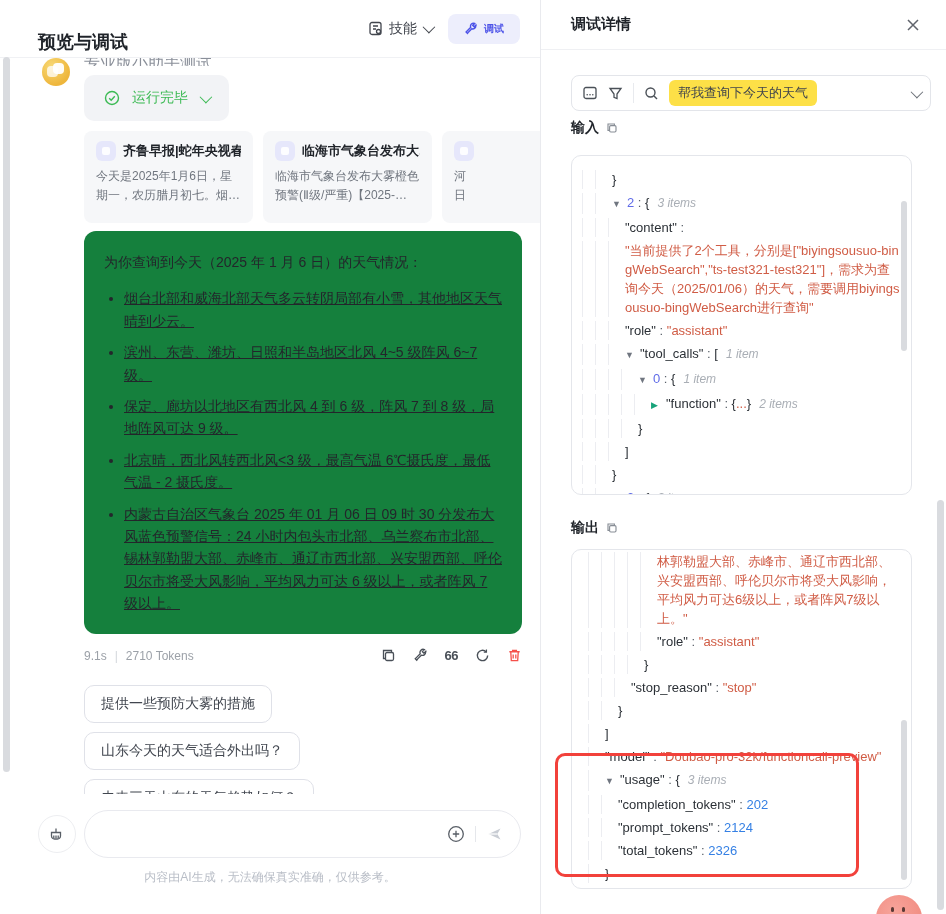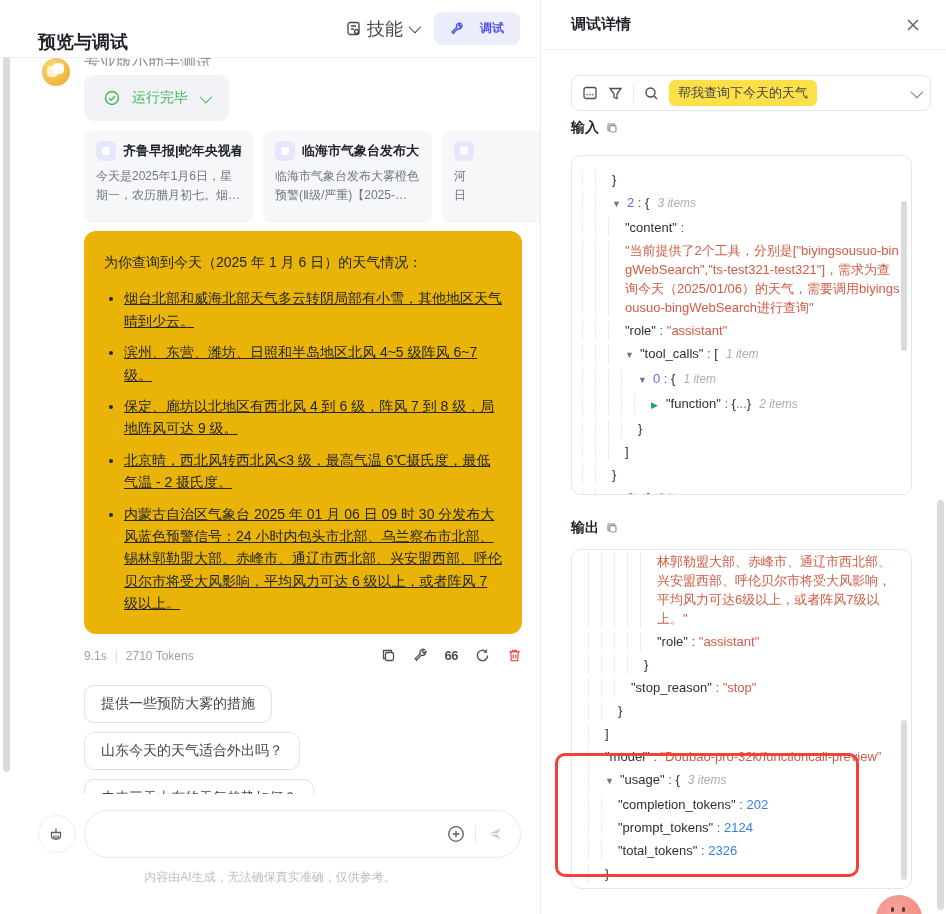--- a/index.html
+++ b/index.html
@@ -7,23 +7,23 @@
     font-family:"Liberation Sans", sans-serif; color:#23262B; }
   body { position:relative; }
 
   
   .left-panel { position:absolute; left:0; top:0; width:541px; height:914px;
     border-right:1px solid #E9EAEE; background:#fff; overflow:hidden; }
   .l-header { position:absolute; top:0; left:0; right:0; height:58px; background:#fff;
     border-bottom:1px solid #F0F1F4; display:flex; align-items:center;
     padding:0 20px 0 38px; z-index:10; }
   .l-title { font-size:18px; font-weight:bold; color:#1F2329; flex:1;margin-top:27px; }
-  .skills-btn { display:flex; align-items:center; gap:6px; font-size:18px; color:#42464E;
+  .skills-btn { display:flex; align-items:center; gap:6px; font-size:14px; color:#42464E;
     background:none; border:none; cursor:pointer; font-family:inherit; margin-right:16px; }
-  .debug-btn { display:flex; align-items:center; gap:16px; font-size:12px; color:#4D53E8;
+  .debug-btn { display:flex; align-items:center; gap:6px; font-size:10px; color:#4D53E8;
     background:#EDEEFC; border:none; border-radius:8px; padding:8px 16px; cursor:pointer;
     font-family:inherit; font-weight:bold; }
   .chev { width:9px; height:9px; border-right:1.5px solid currentColor;
     border-bottom:1.5px solid currentColor; transform:rotate(45deg) translateY(-2px); display:inline-block; }
 
   .chat-area { position:absolute; top:58px; left:0; right:0; bottom:120px; overflow:hidden; }
   .avatar { position:absolute; left:42px; top:0; width:28px; height:28px; border-radius:50%;
     background:radial-gradient(circle at 35% 30%, #F8D975, #EEB63C 70%); }
   .avatar .sq1,.avatar .sq2 { position:absolute; border-radius:4px; background:#fff; }
   .avatar .sq1 { width:11px; height:11px; left:5px; top:8px; opacity:.75; }
@@ -39,21 +39,21 @@
   .news-card { width:169px; min-width:169px; height:92px; background:#F6F7F9; border-radius:8px;
     padding:10px 12px; cursor:pointer; overflow:hidden; }
   .card-head { display:flex; align-items:center; gap:7px; margin-bottom:6px; }
   .card-ico { width:20px; height:20px; min-width:20px; border-radius:6px; background:#E6E7FB; position:relative; }
   .card-ico::after { content:""; position:absolute; left:6px; top:6px; width:8px; height:8px;
     border-radius:2px; background:rgba(255,255,255,.9); }
   .card-title { font-size:13px; font-weight:bold; color:#20242A; white-space:nowrap; overflow:hidden; }
   .card-body { font-size:12px; color:#70767F; line-height:1.55; white-space:pre-line;
     display:-webkit-box; -webkit-line-clamp:2; -webkit-box-orient:vertical; overflow:hidden; }
 
-  .bubble { margin-top:8px; width:438px; background:#eab308; border-radius:12px; padding:20px; }
+  .bubble { margin-top:8px; width:438px; background:#15803d; border-radius:12px; padding:20px; }
   .bubble-intro { font-size:14px; line-height:1.6; color:#23262B; }
   .bubble ul { margin-top:14px; padding-left:20px;text-decoration:underline; }
   .bubble li { font-size:14px; line-height:1.6; color:#23262B; margin-bottom:9px; }
   .bubble li:last-child { margin-bottom:0; }
 
   .meta-row { margin-top:14px; width:438px; display:flex; }
   .meta-left { flex:1; display:flex; align-items:center; gap:8px; font-size:12px; color:#9CA1A8; }
   .meta-sep { color:#D4D7DC; }
   .meta-icons { display:flex; align-items:center; gap:17px; }
   .meta-icons button { background:none; border:none; cursor:pointer; padding:0; color:#4A5058;

